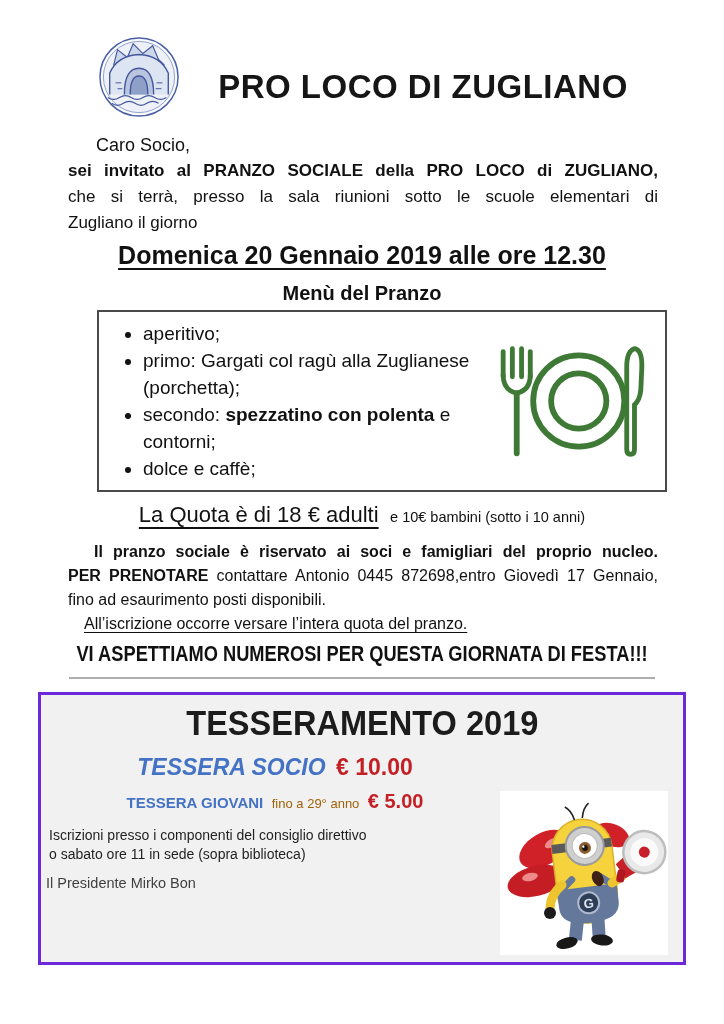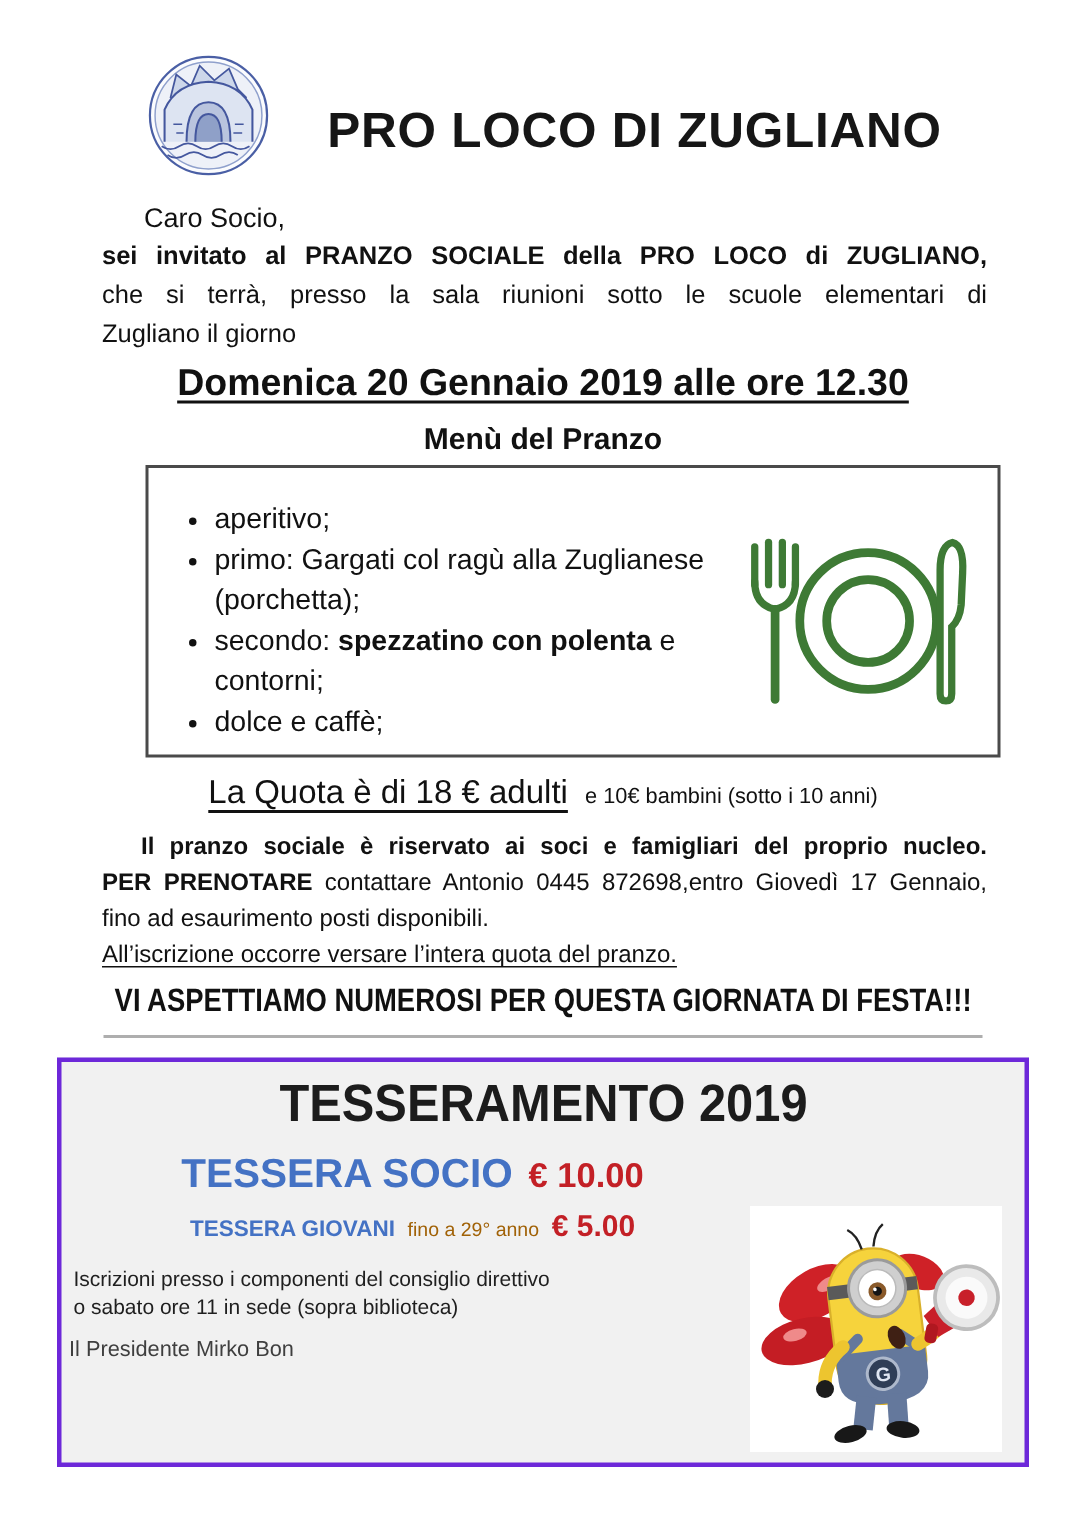--- a/index.html
+++ b/index.html
@@ -21,50 +21,50 @@
   .l1 { font-weight:bold; }
   .u { text-underline-offset:3px; }
   .date-line {
     margin:2px 30px 0; text-align:center; font-size:25px; line-height:34px;
     font-weight:bold; text-decoration:underline; text-underline-offset:4px;
   }
   
   .menu-heading { margin-top:8px; text-align:center; font-size:20px; line-height:26px; font-weight:bold; }
   .menu-box {
     margin:4px 57px 0 97px; border:2px solid #4a4a4a; background:#fff;
-    display:flex; align-items:center; gap:6px; padding:21px 10px 8px 6px;
+    display:flex; align-items:center; gap:6px; padding:8px 10px 8px 6px;
   }
   .menu-list { flex:1; list-style:disc; margin:0; padding-left:38px; font-size:19px; line-height:27px; }
   .menu-icon { width:168px; height:126px; flex:none; }
   
   .quota { margin-top:10px; text-align:center; white-space:nowrap; }
   .quota-main { font-size:22px; text-decoration:underline; text-underline-offset:5px; }
   .quota-sub { font-size:14.5px; margin-left:7px; }
   
   .booking { margin:12px 66px 0 68px; font-size:16px; line-height:24px; }
   .b1 { font-weight:bold; text-indent:26px; text-align:justify; text-align-last:justify; }
   .b2 { text-align:justify; text-align-last:justify; }
-  .b4 { text-decoration:underline; text-underline-offset:3px; }
+  .b4 { text-decoration:underline; text-underline-offset:3px;margin-left:16px; }
   
   .closing { margin-top:6px; text-align:center; white-space:nowrap; }
   .cond-c { display:inline-block; font-weight:bold; font-size:21.5px; transform:scaleX(0.85); transform-origin:center; }
   
   .separator { border:none; border-top:2px solid #aeaeae; margin:10px 69px 0; }
   
   .tessera-box {
     margin:13px 38px 0; height:273px; background:#f1f1f1;
     border:3px solid #6d28d9; position:relative;
   }
   .t-title { margin-top:8px; text-align:center; white-space:nowrap; }
   .cond-t { display:inline-block; font-size:35px; line-height:40px; font-weight:bold; color:#1c1c1c; transform:scaleX(0.93); transform-origin:center; }
   .t-sub { margin-top:5px; text-align:center; white-space:nowrap; }
   .cond-s { display:inline-block; font-size:22px; line-height:28px; font-weight:bold; color:#4d4d4d; transform:scaleX(0.86); transform-origin:center; }
   .t-left { width:468px; text-align:center; margin-top:11px; }
   .t-socio { white-space:nowrap; }
-  .t-label  { color:var(--blue); font-weight:bold; font-size:27px; }
+  .t-label  { color:var(--blue); font-weight:bold; font-size:23px;font-style:italic; }
   .t-price  { color:var(--red);  font-weight:bold; font-size:23px; margin-left:6px; }
   .t-giovani { margin-top:9px; white-space:nowrap; }
   .t-label2 { color:var(--blue); font-weight:bold; font-size:15px; }
   .t-note   { color:#a16207; font-size:13px; margin:0 4px; }
   .t-price2 { color:var(--red); font-weight:bold; font-size:20px; }
   .t-info { text-align:left; margin:13px 0 0 8px; font-weight:normal; font-size:14px; line-height:19px; color:#1f1f1f; }
   .t-pres { text-align:left; margin:11px 0 0 5px; font-size:14.5px; color:#3f3f3f; }
   .mascot { position:absolute; right:15px; bottom:7px; width:168px; height:164px; background:#fff; }
   .mascot svg, .logo svg, .menu-icon svg { display:block; width:100%; height:100%; }
 </style>

